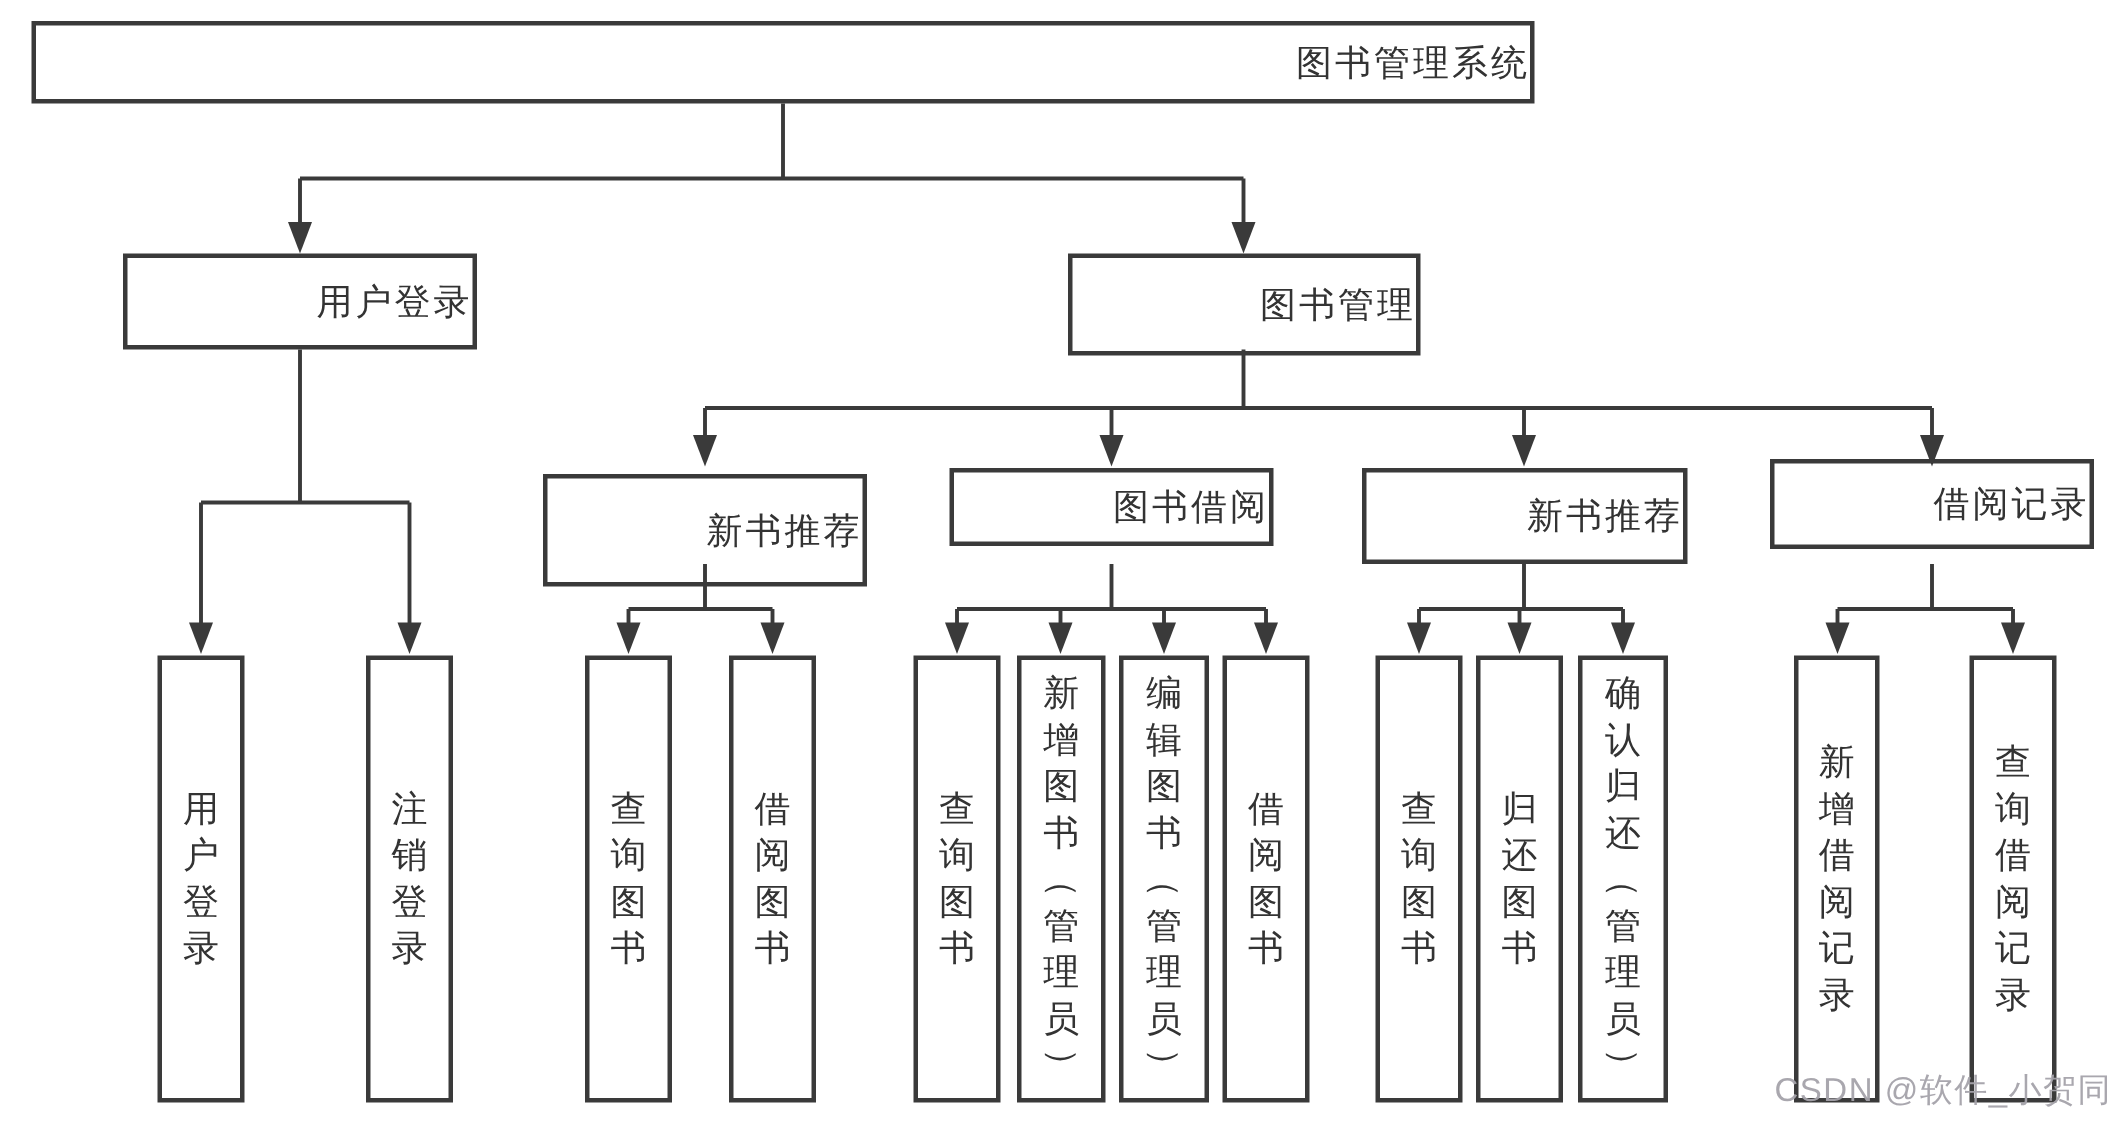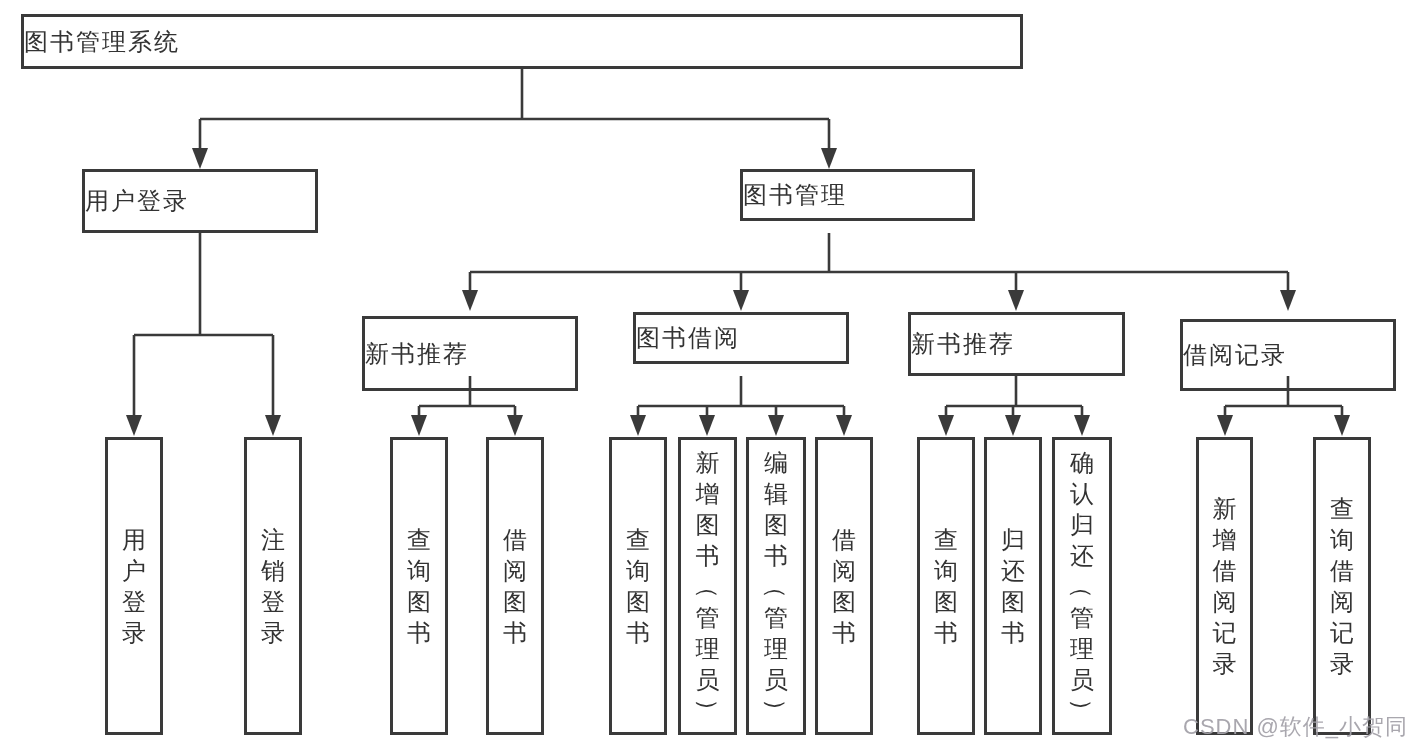--- a/index.html
+++ b/index.html
@@ -12,21 +12,21 @@
   }
   #connectors{
     position:absolute;left:0;top:0;width:1405px;height:747px;
     pointer-events:none;z-index:2;
   }
   .hbox{
     position:absolute;
     box-sizing:border-box;
     background:#ffffff;
     border:3px solid #3a3a3a;
-    display:flex;align-items:center;justify-content:flex-start;
+    display:flex;align-items:center;justify-content:flex-end;
     font-size:24px;color:#333333;letter-spacing:2px;
     z-index:1;
   }
   .vbox{
     position:absolute;
     box-sizing:border-box;
     background:#ffffff;
     border:3px solid #3a3a3a;
     display:flex;flex-direction:column;align-items:center;justify-content:center;
     z-index:1;
@@ -103,34 +103,34 @@
       <polygon points="1334,415 1350,415 1342,436" fill="#3a3a3a"></polygon>
     </svg>
 
   <div class="hbox" style="left:21px;top:14px;width:1002px;height:55px;">
     <span>图书管理系统</span>
   </div>
 
   <div class="hbox" style="left:82px;top:169px;width:236px;height:64px;font-family:Liberation Mono, monospace;">
     <span>用户登录</span>
   </div>
-  <div class="hbox" style="left:712px;top:169px;width:235px;height:52px;margin-left:28px;">
+  <div class="hbox" style="left:712px;top:169px;width:235px;height:68px;">
     <span>图书管理</span>
   </div>
 
   <div class="hbox" style="left:362px;top:316px;width:216px;height:75px;">
     <span>新书推荐</span>
   </div>
   <div class="hbox" style="left:633px;top:312px;width:216px;height:52px;">
     <span>图书借阅</span>
   </div>
   <div class="hbox" style="left:908px;top:312px;width:217px;height:64px;">
     <span>新书推荐</span>
   </div>
-  <div class="hbox" style="left:1180px;top:319px;width:216px;height:72px;">
+  <div class="hbox" style="left:1180px;top:306px;width:216px;height:60px;">
     <span>借阅记录</span>
   </div>
 
   <div class="vbox" style="left:105px;top:437px;width:58px;height:298px;">
       <span class="vchar">用</span>
       <span class="vchar">户</span>
       <span class="vchar">登</span>
       <span class="vchar">录</span>
     </div>
   <div class="vbox" style="left:244px;top:437px;width:58px;height:298px;">

